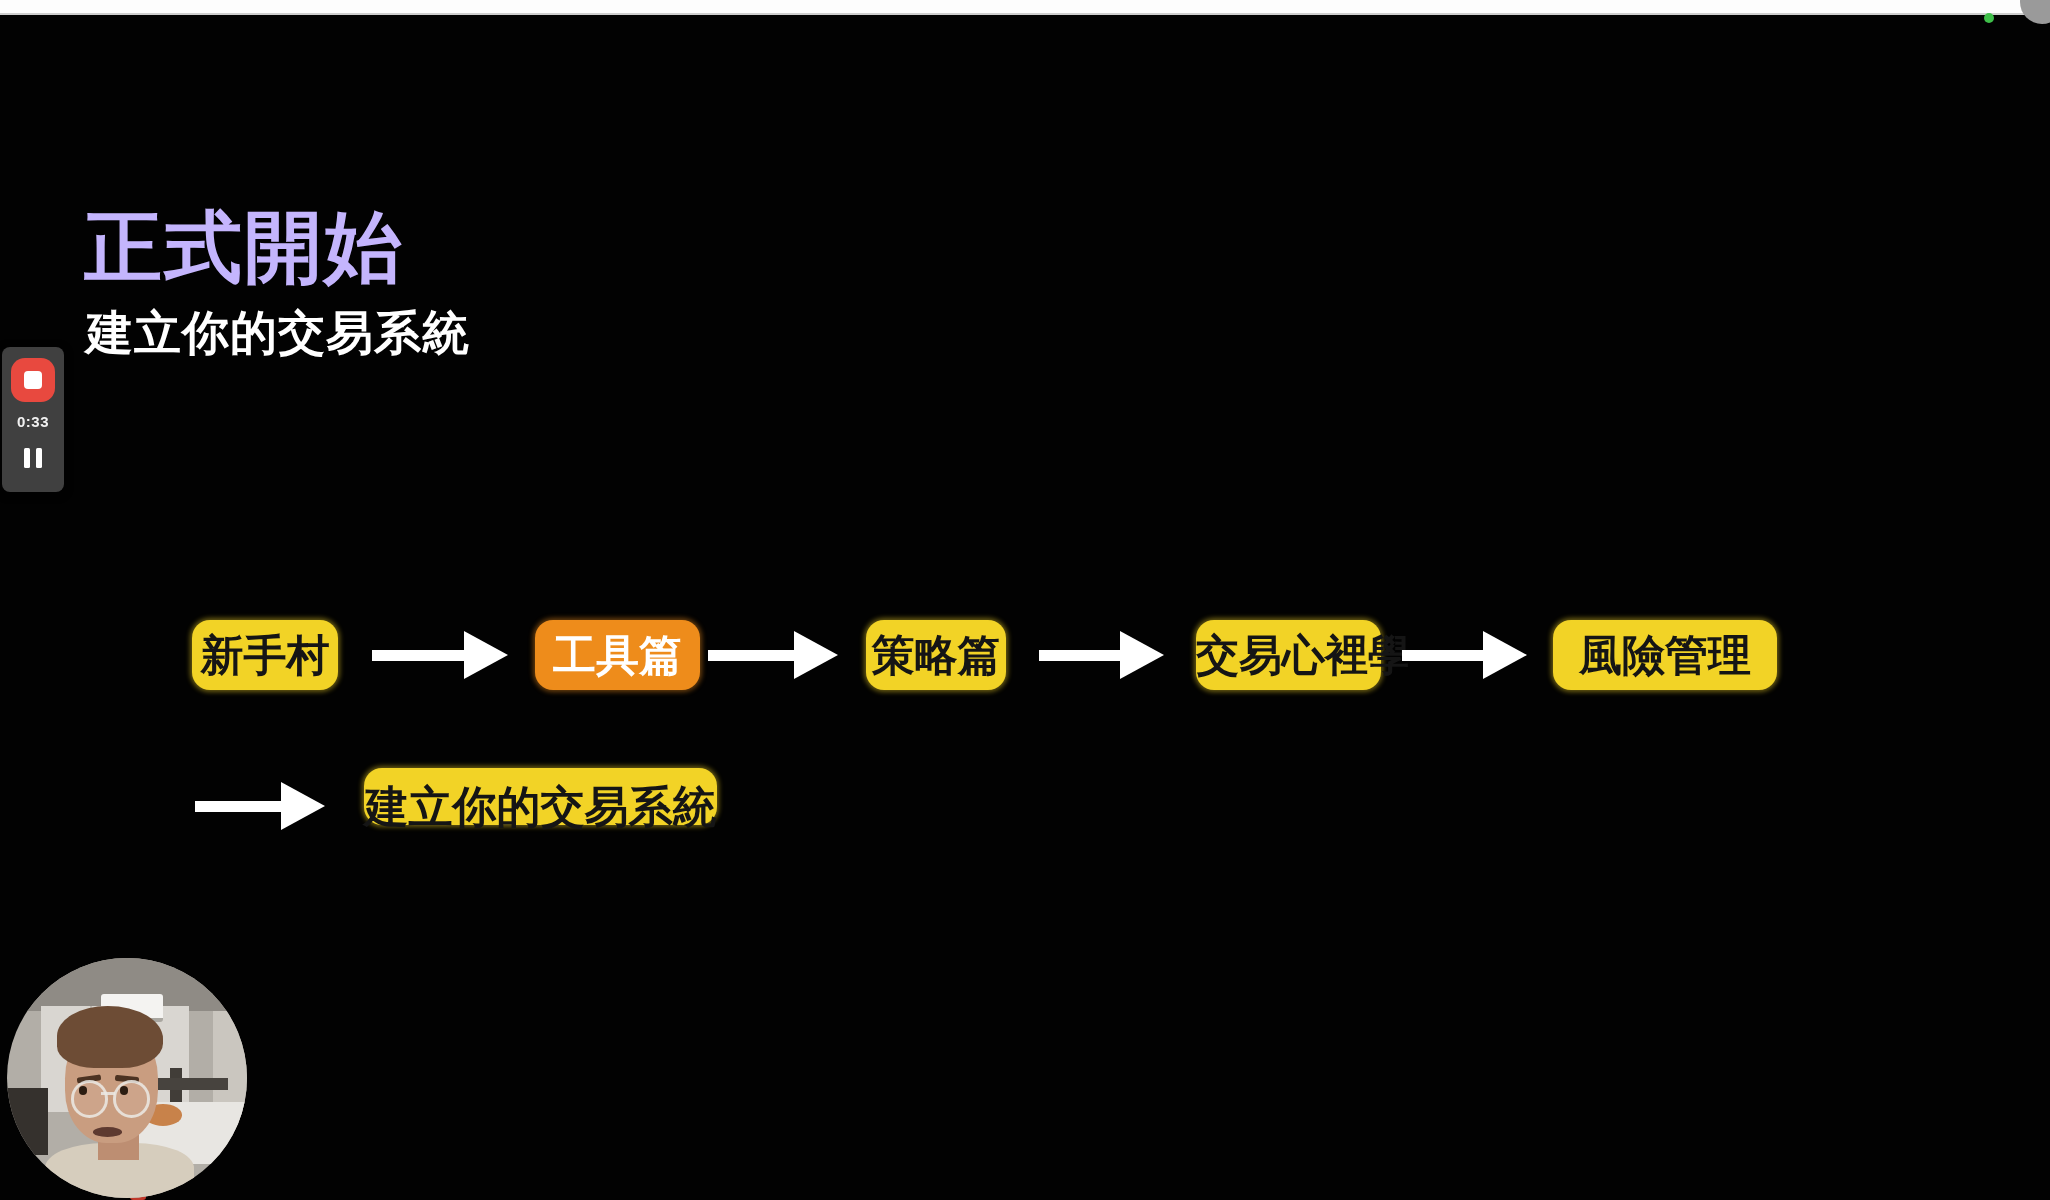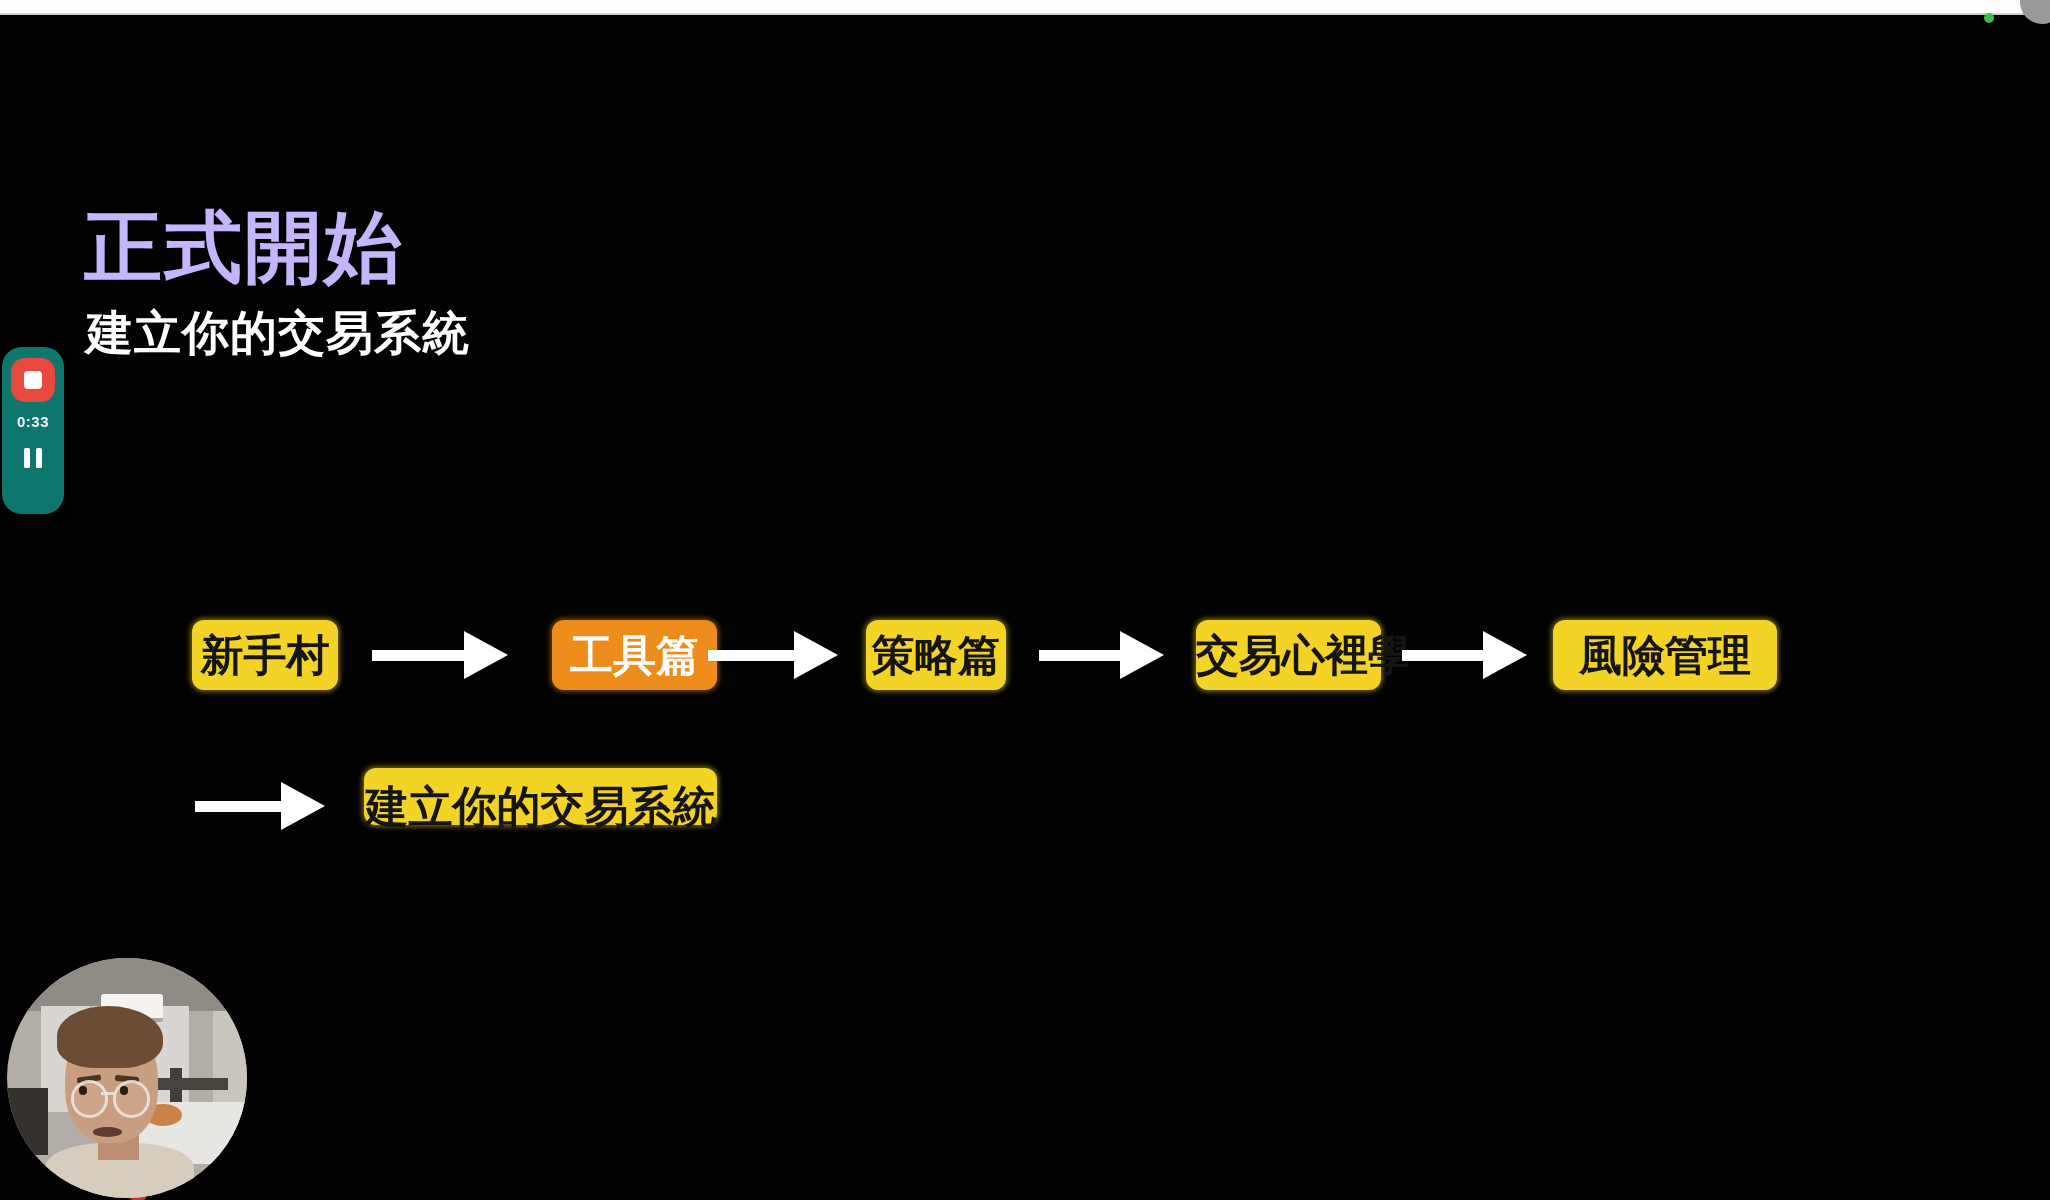--- a/index.html
+++ b/index.html
@@ -27,22 +27,22 @@
     color:#c4b5fd;font-size:78px;font-weight:bold;letter-spacing:2px;
     white-space:nowrap;
   }
   .slide-subtitle{
     position:absolute;left:86px;top:302px;
     color:#ffffff;font-size:47px;font-weight:bold;letter-spacing:1px;
     white-space:nowrap;
   }
   
   .recorder{
-    position:absolute;left:2px;top:347px;width:62px;height:167px;
-    background:#0f766e;border-radius:20px;z-index:4;
+    position:absolute;left:2px;top:347px;width:62px;height:145px;
+    background:#404040;border-radius:8px;z-index:4;
     box-shadow:0 2px 8px rgba(0,0,0,.6);
   }
   .stop-btn{
     position:absolute;left:9px;top:11px;width:44px;height:44px;
     background:#e8493f;border-radius:14px;border:none;cursor:pointer;
   }
   .stop-btn .sq{
     position:absolute;left:13px;top:13px;width:18px;height:18px;
     background:#ffffff;border-radius:4px;
   }
@@ -55,28 +55,28 @@
     background:transparent;border:none;cursor:pointer;
   }
   .pause-btn .bar{
     display:inline-block;width:6px;height:20px;background:#ffffff;
     border-radius:1.5px;margin:0 3px;vertical-align:middle;
   }
   
   .flow-box{
     position:absolute;height:70px;line-height:70px;top:620px;
     text-align:center;font-size:43px;font-weight:bold;
-    border-radius:12px;white-space:nowrap;
+    border-radius:18px;white-space:nowrap;
   }
   .flow-box.yellow{background:#f2d326;color:#151515;
     box-shadow:0 0 5px 2px rgba(242,211,38,.45);}
   .flow-box.orange{background:#ee8c1b;color:#ffffff;
     box-shadow:0 0 5px 2px rgba(238,140,27,.45);}
   .b1{left:192px;width:146px;}
-  .b2{left:535px;width:165px;margin-left:17px;}
+  .b2{left:535px;width:165px;}
   .b3{left:866px;width:140px;}
   .b4{left:1196px;width:185px;}
   .b5{left:1553px;width:224px;}
   .row2-box{top:768px;height:57px;line-height:78px;font-size:44px;left:364px;width:353px;}
   .arrow{position:absolute;height:48px;top:631px;}
   .arrow .shaft{
     position:absolute;left:0;top:19px;height:11px;background:#ffffff;
   }
   .arrow .head{
     position:absolute;right:0;top:0;width:0;height:0;

